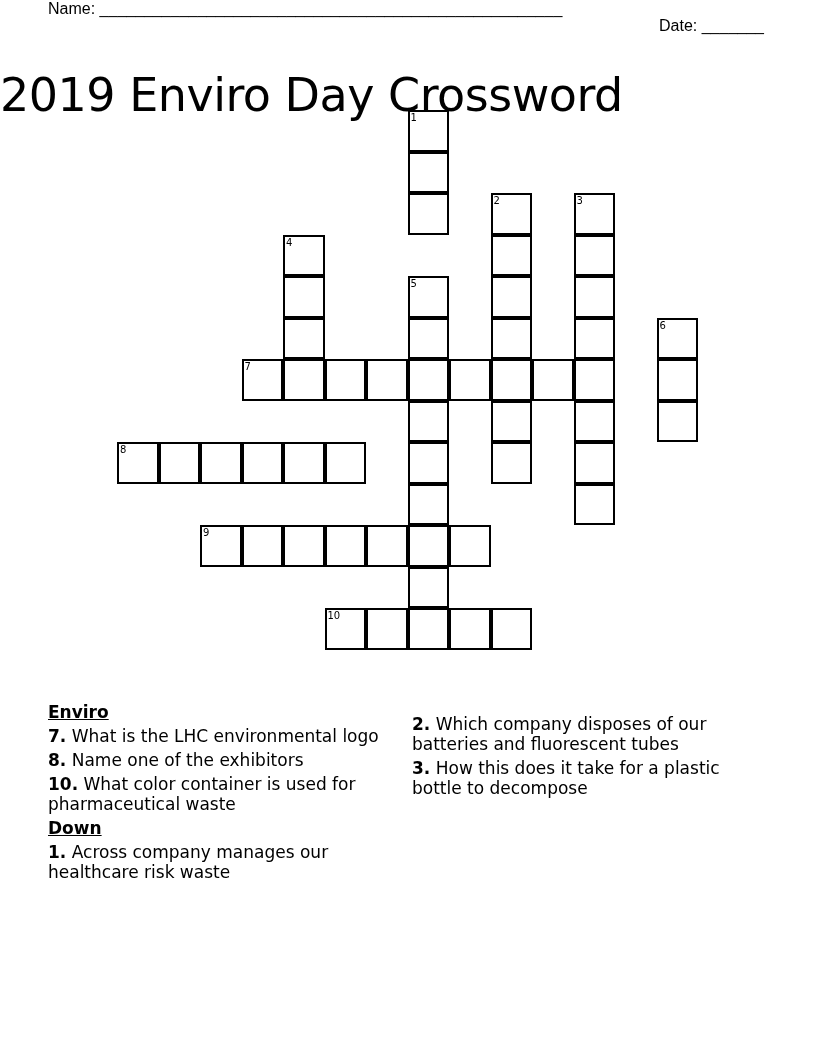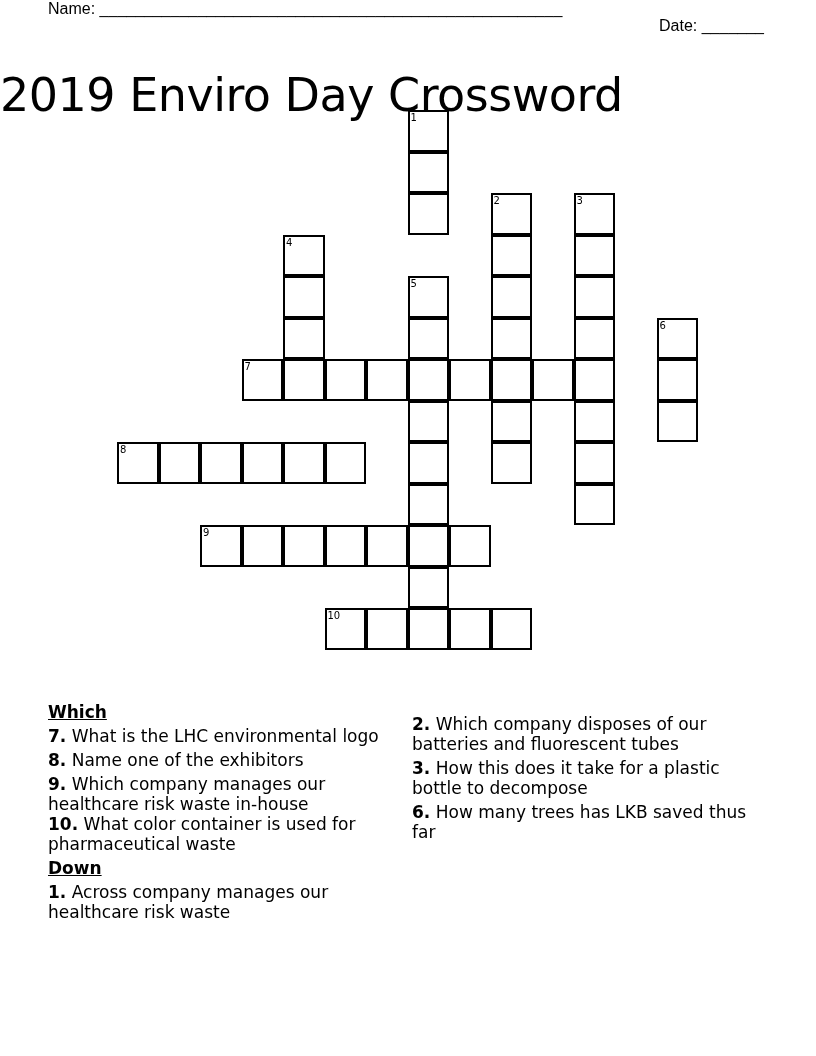--- a/index.html
+++ b/index.html
@@ -116,26 +116,24 @@
     <div class="cell" style="left: 449px; top: 525px;"></div>
     <div class="cell" style="left: 324.5px; top: 608px;">
       <span class="num">10</span>
     </div>
     <div class="cell" style="left: 366px; top: 608px;"></div>
     <div class="cell" style="left: 449px; top: 608px;"></div>
     <div class="cell" style="left: 490.5px; top: 608px;"></div>
   </div>
 
 <div class="clues left">
-  <div class="clue-heading">Which</div>
+  <div class="clue-heading">Enviro</div>
   <div class="clue"><span class="cnum">7.</span> <span>What is the LHC environmental logo</span></div>
   <div class="clue"><span class="cnum">8.</span> <span>Name one of the exhibitors</span></div>
-  <div class="clue" style="margin-bottom:0"><span class="cnum">9.</span> <span>Which company manages our healthcare risk waste in-house</span></div>
   <div class="clue"><span class="cnum">10.</span> <span>What color container is used for pharmaceutical waste</span></div>
   <div class="clue-heading">Down</div>
   <div class="clue"><span class="cnum">1.</span> <span>Across company manages our healthcare risk waste</span></div>
 </div>
 
 <div class="clues right">
   <div class="clue"><span class="cnum">2.</span> <span>Which company disposes of our batteries and fluorescent tubes</span></div>
   <div class="clue"><span class="cnum">3.</span> <span>How this does it take for a plastic bottle to decompose</span></div>
-  <div class="clue"><span class="cnum">6.</span> <span>How many trees has LKB saved thus far</span></div>
 </div>
 
 </body></html>

